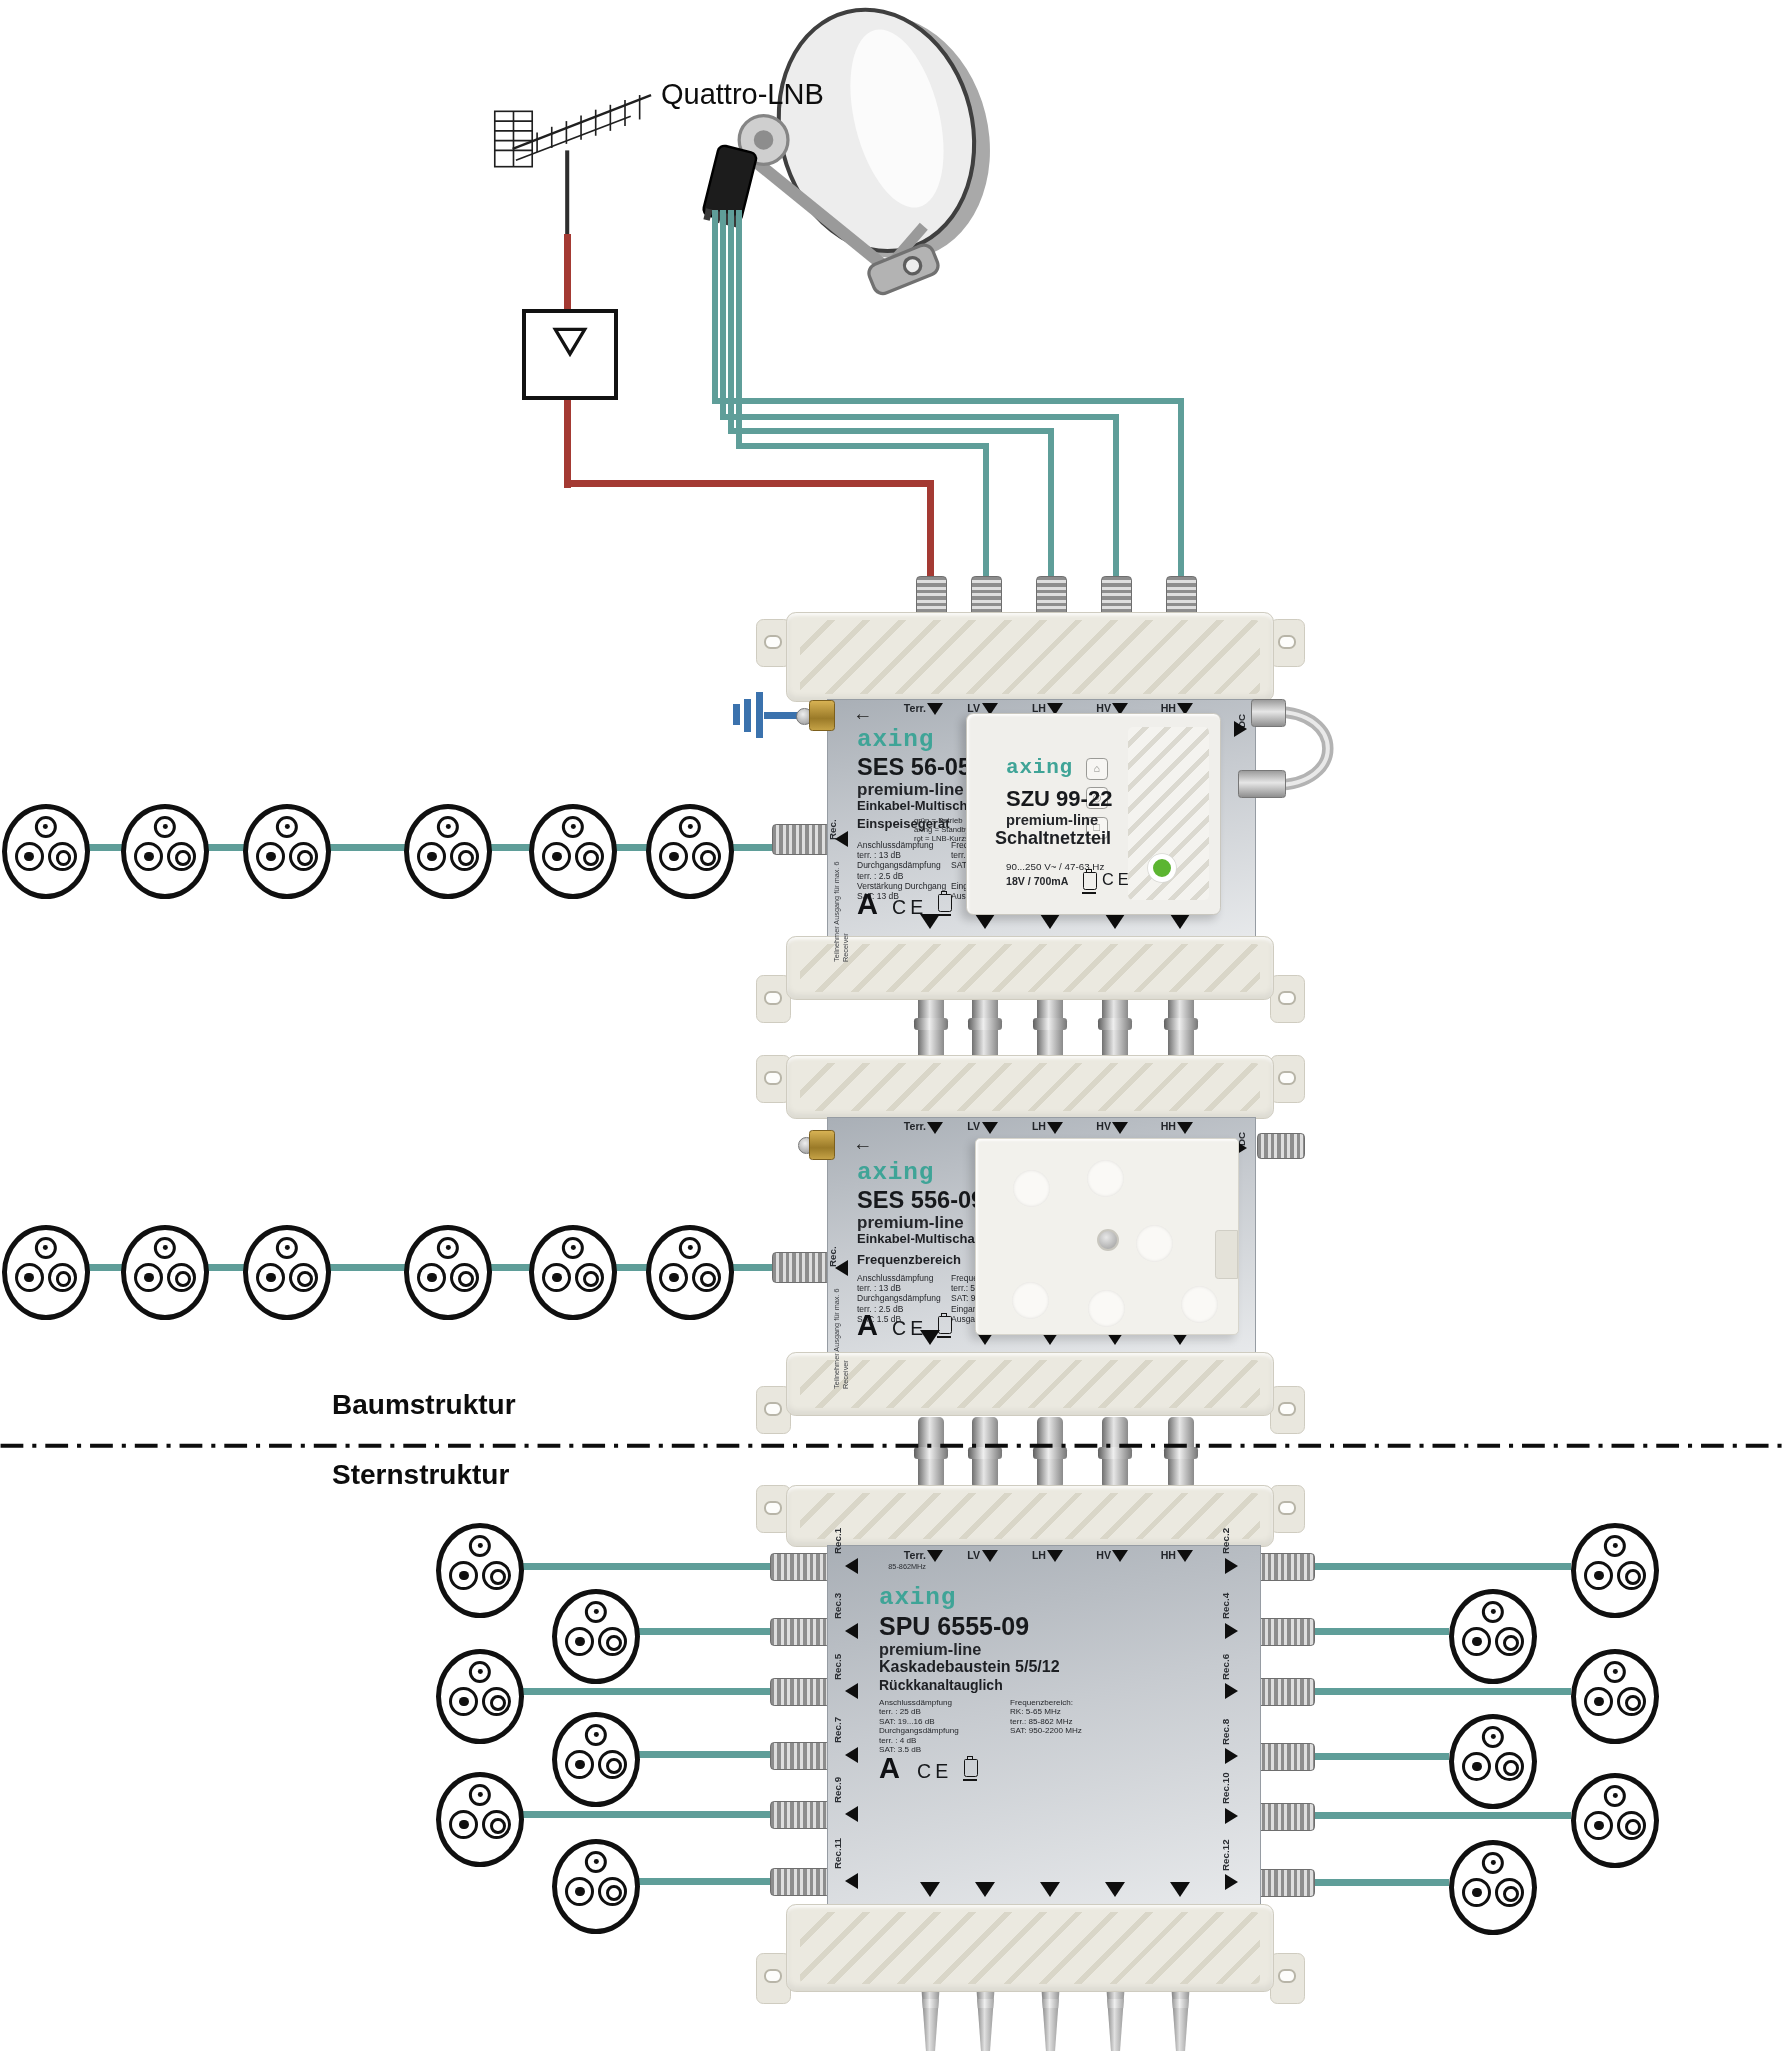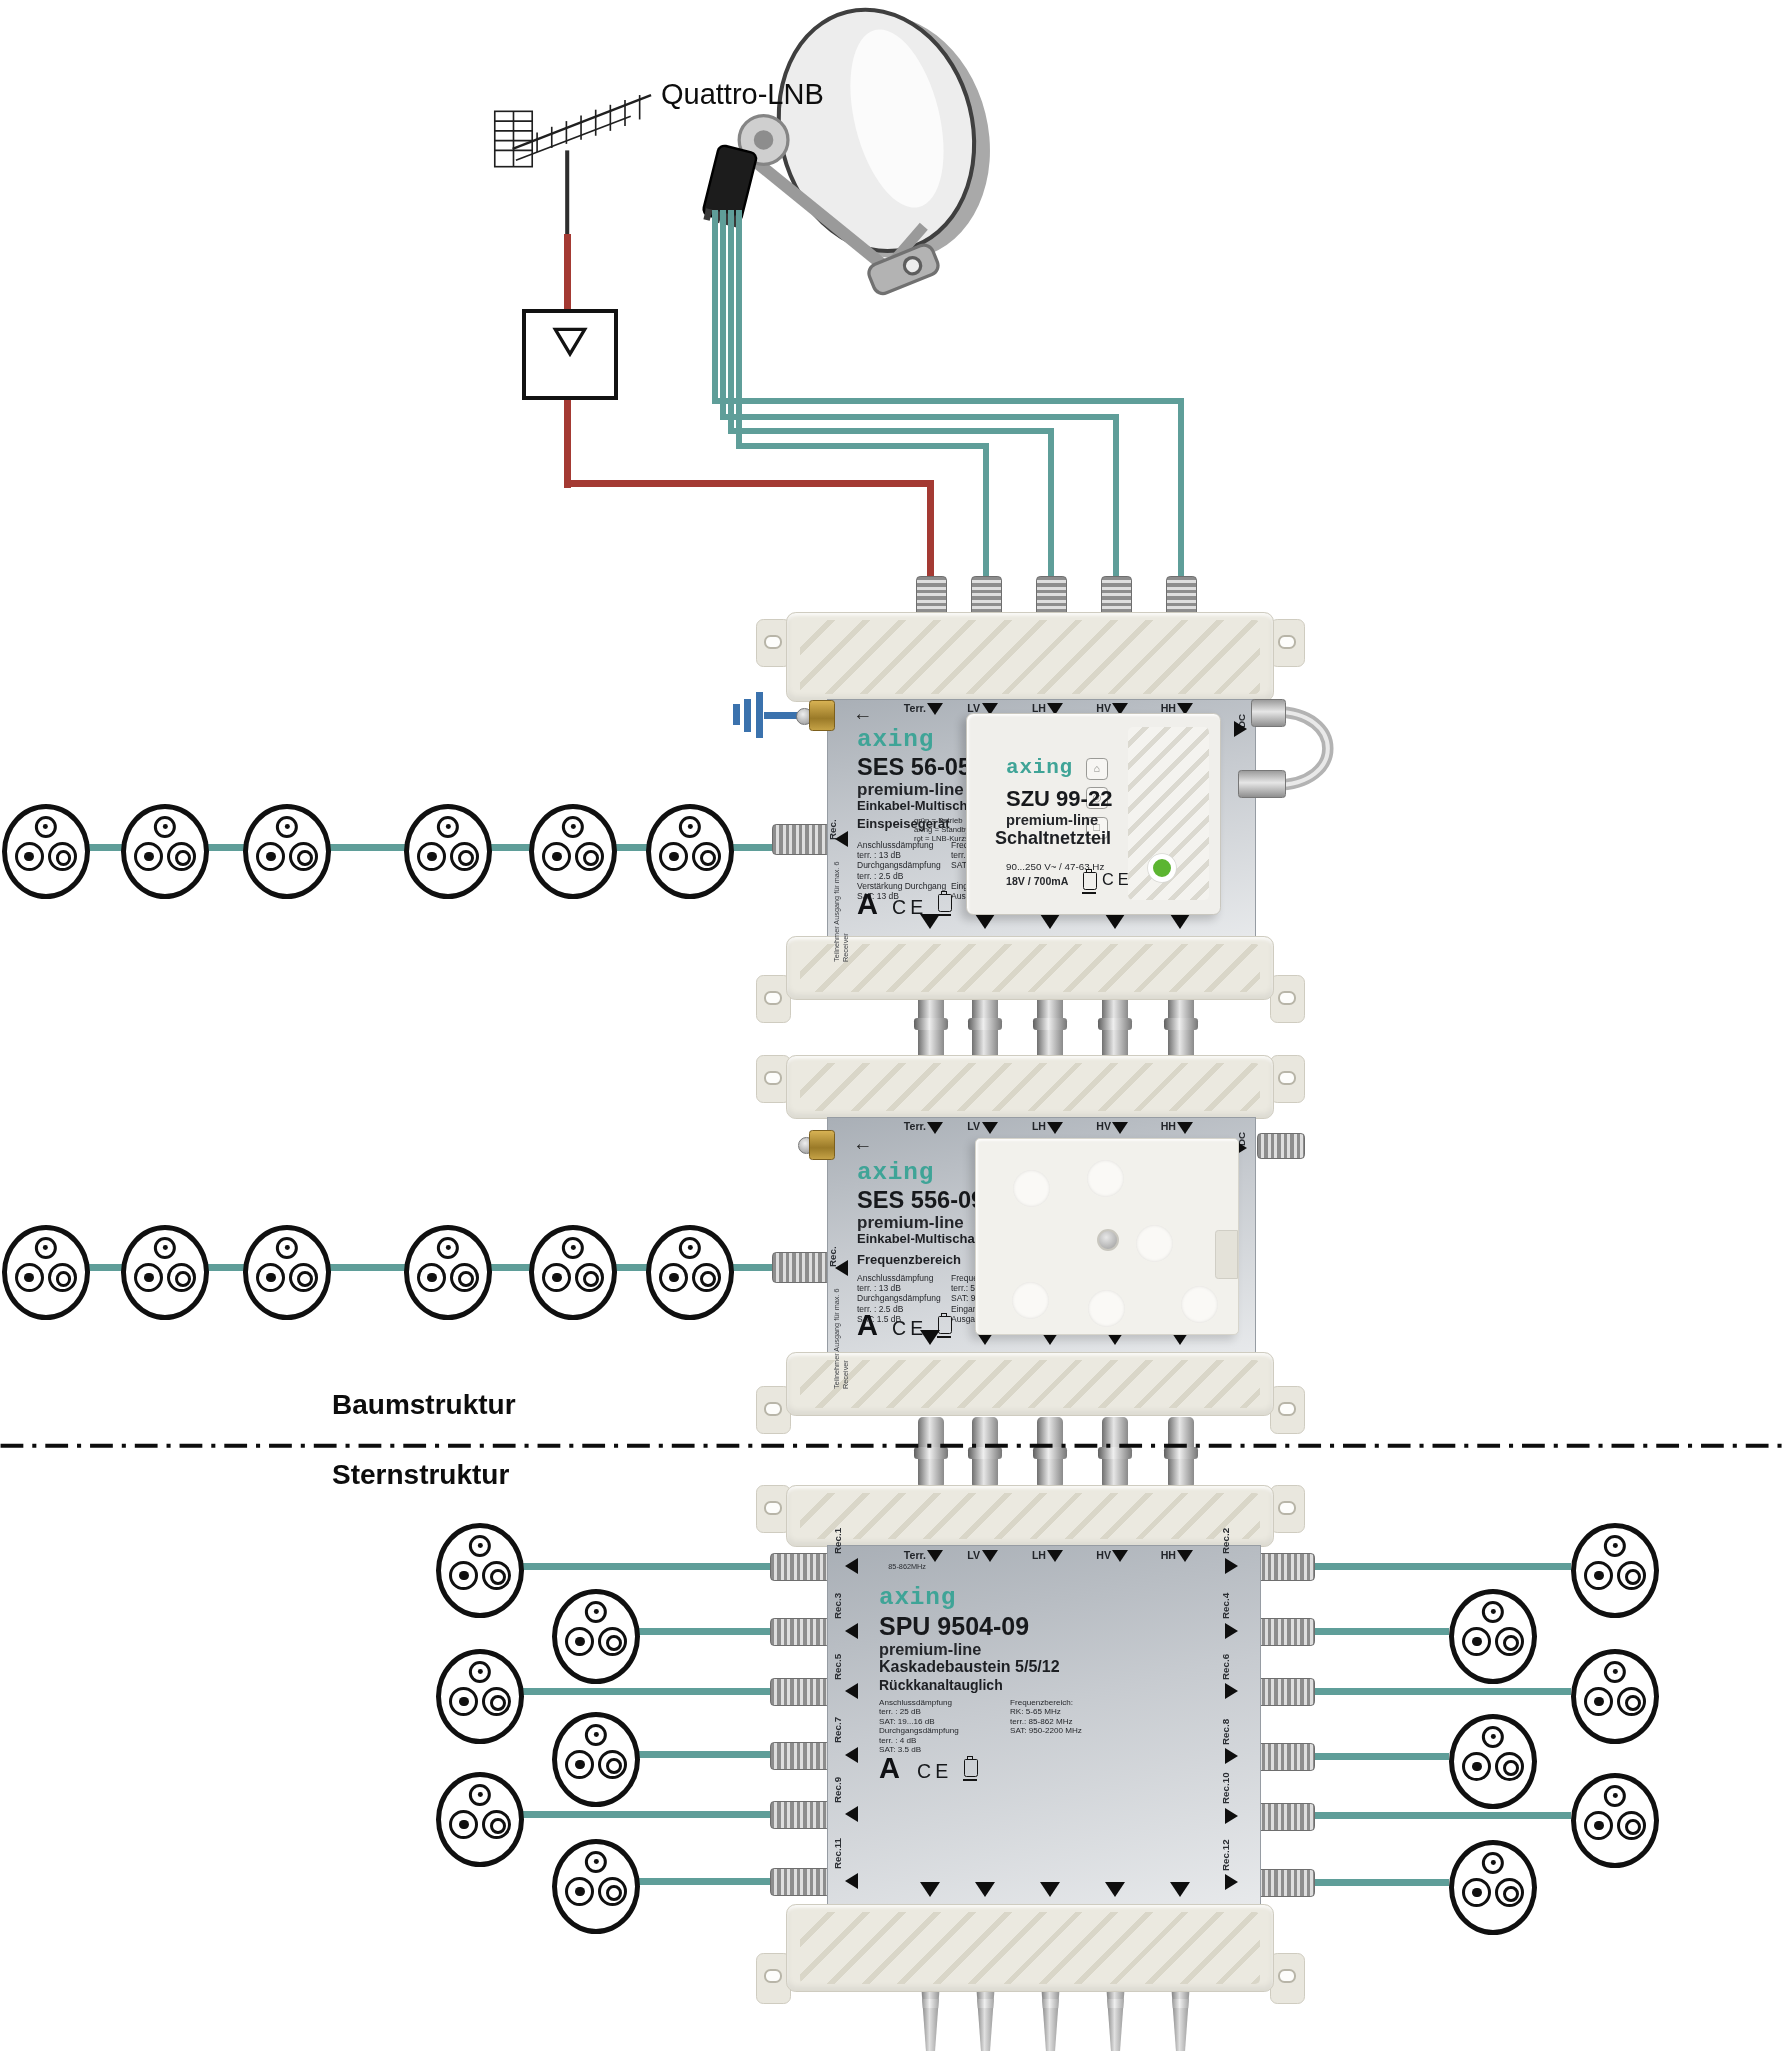--- a/index.html
+++ b/index.html
@@ -541,21 +541,21 @@
     <div class="msbody" style="left:827px;top:1545px;width:432px;height:358px"></div>
 
     <span class="plabel" style="left:864px;top:1549px">Terr.</span><i class="tri-d" style="left:927px;top:1550px"></i>
     <span class="psub" style="left:864px;top:1562px">85-862MHz</span>
     <span class="plabel" style="left:918px;top:1549px">LV</span><i class="tri-d" style="left:982px;top:1550px"></i>
     <span class="plabel" style="left:984px;top:1549px">LH</span><i class="tri-d" style="left:1047px;top:1550px"></i>
     <span class="plabel" style="left:1049px;top:1549px">HV</span><i class="tri-d" style="left:1112px;top:1550px"></i>
     <span class="plabel" style="left:1114px;top:1549px">HH</span><i class="tri-d" style="left:1177px;top:1550px"></i>
 
     <span class="axing" style="left:879px;top:1584px;font-size:24.4px">axing</span>
-    <span class="model" style="left:879px;top:1612px;font-size:25px">SPU 9504-09</span>
+    <span class="model" style="left:879px;top:1612px;font-size:25px">SPU 6555-09</span>
     <span class="series" style="left:879px;top:1640px;font-size:16.3px">premium-line</span>
     <span class="tline" style="left:879px;top:1658px;font-size:16px">Kaskadebaustein 5/5/12</span>
     <span class="tline" style="left:879px;top:1677px;font-size:14px">Rückkanaltauglich</span>
     <div class="fine" style="left:879px;top:1698px;font-size:8.1px;line-height:9.4px">Anschlussdämpfung
 terr. :    25 dB
 SAT:    19...16 dB
 Durchgangsdämpfung
 terr. :    4 dB
 SAT:     3.5 dB</div>
     <div class="fine" style="left:1010px;top:1698px;font-size:8.1px;line-height:9.4px">Frequenzbereich:

